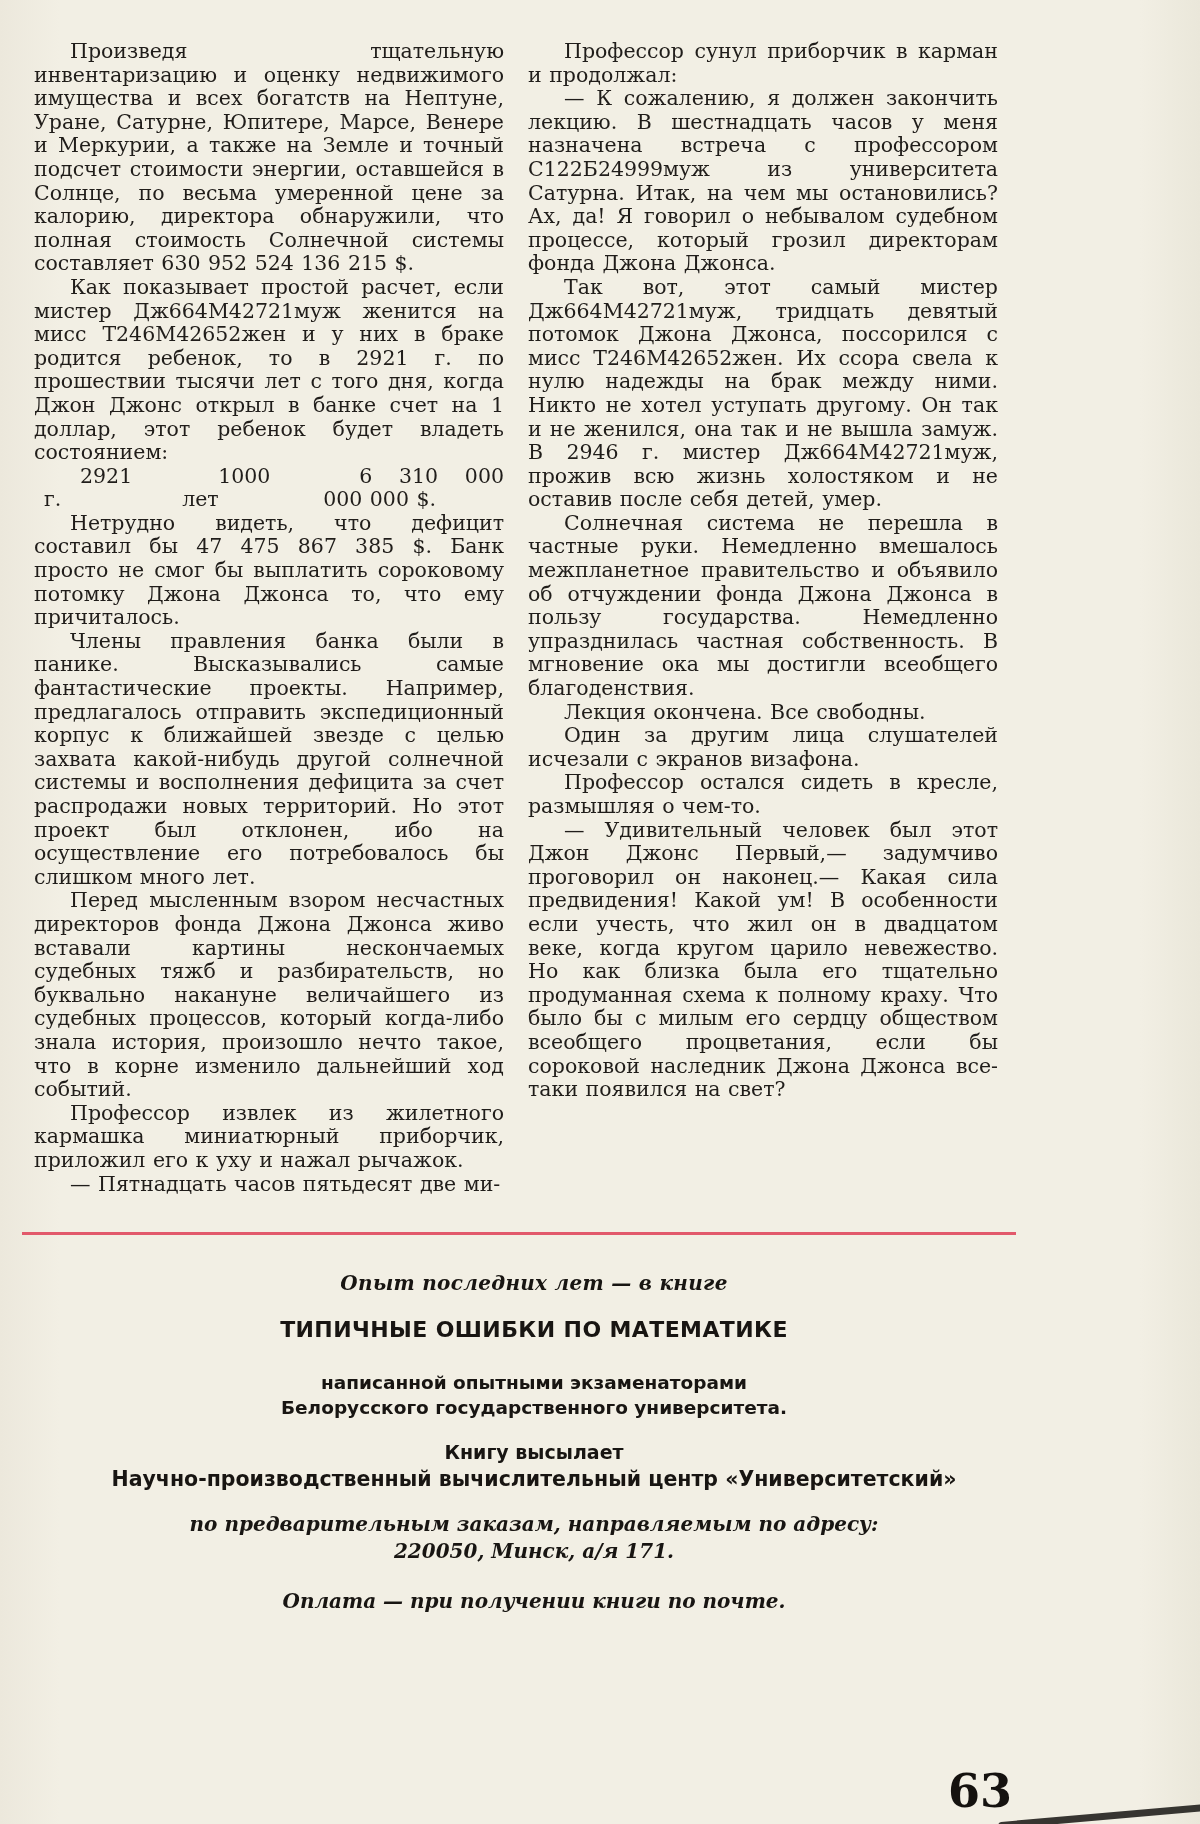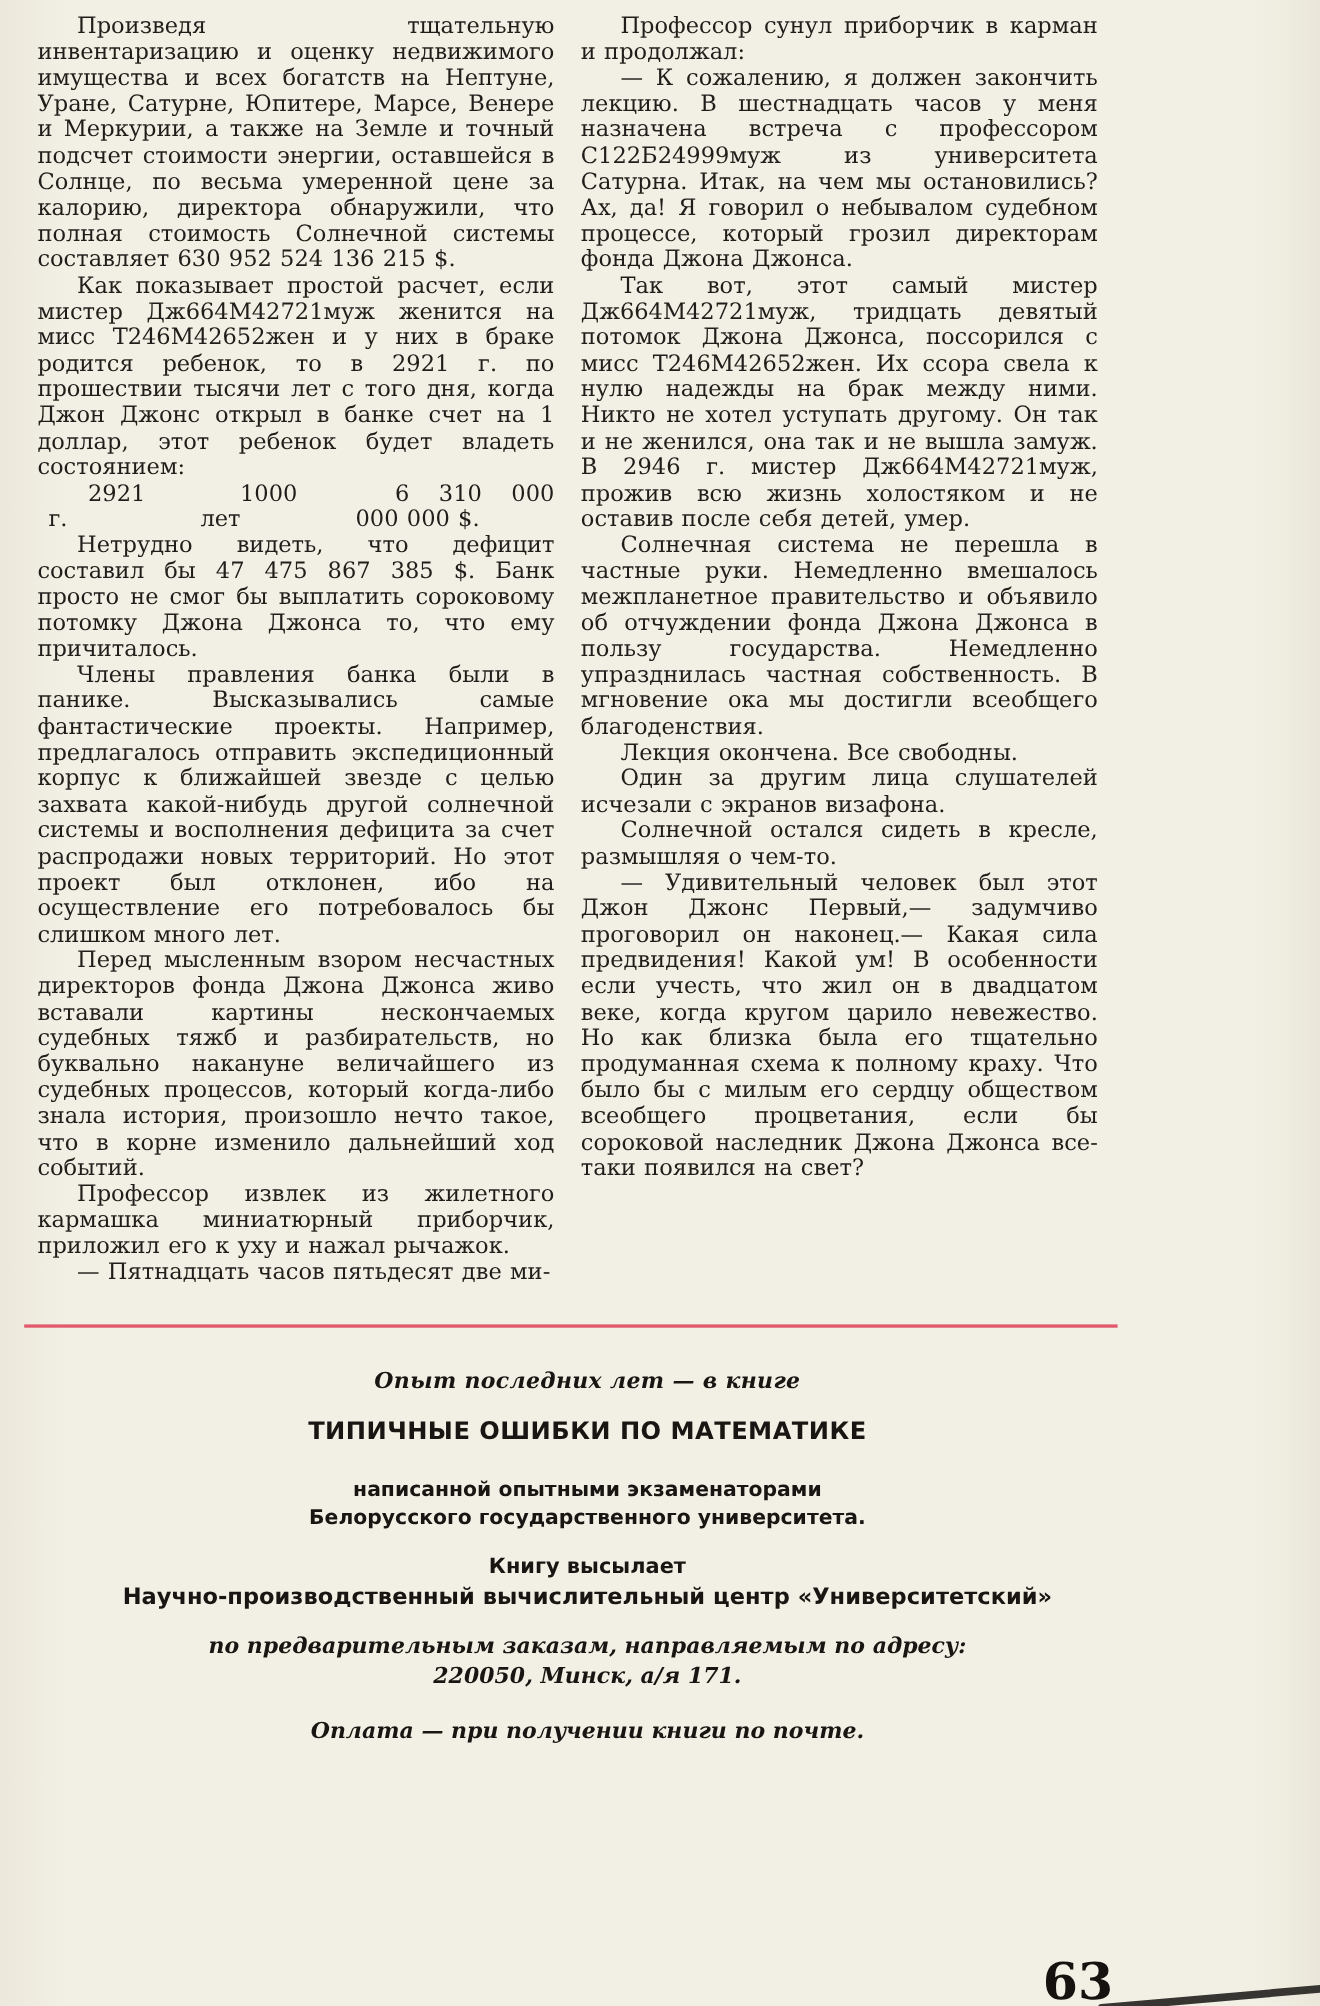--- a/index.html
+++ b/index.html
@@ -6,21 +6,21 @@
   html, body { margin: 0; padding: 0; }
   body {
     width: 1200px;
     height: 1824px;
     position: relative;
     overflow: hidden;
     background: linear-gradient(90deg, #ece8dc 0%, #f2efe4 5%, #f2efe4 95%, #eae7da 100%);
     font-family: "DejaVu Serif", serif;
     color: #201d1a;
   }
-  .page { padding: 12px 0 0 34px; position: relative; height: 100%; }
+  .page { padding: 40px 0 0 34px; position: relative; height: 100%; }
 
   
   .columns { display: flex; gap: 24px; min-height: 1088px; align-items: flex-start; }
   .col { width: 470px; }
   .col p {
     margin: 0;
     font-size: 20.5px;
     line-height: 23.6px;
     text-align: justify;
     text-indent: 36px;
@@ -99,21 +99,21 @@
     font-family: "DejaVu Serif", serif;
     font-style: italic;
     font-weight: bold;
     font-size: 20px;
   }
 
   
   .pagenum {
     position: absolute;
     right: 188px;
-    bottom: 0;
+    bottom: 10px;
     font-family: "DejaVu Serif", serif;
     font-weight: bold;
     font-size: 46px;
     line-height: 1;
     color: #15120f;
   }
   .corner-streak {
     position: absolute;
     right: -8px;
     bottom: 4px;
@@ -147,21 +147,21 @@
       <p>— Пятнадцать часов пятьдесят две ми-</p>
     </div>
 
     <div class="col">
       <p>Профессор сунул приборчик в карман и продолжал:</p>
       <p>— К сожалению, я должен закончить лекцию. В шестнадцать часов у меня назначена встреча с профессором С122Б24999муж из университета Сатурна. Итак, на чем мы остановились? Ах, да! Я говорил о небывалом судебном процессе, который грозил директорам фонда Джона Джонса.</p>
       <p>Так вот, этот самый мистер Дж664М42721муж, тридцать девятый потомок Джона Джонса, поссорился с мисс Т246М42652жен. Их ссора свела к нулю надежды на брак между ними. Никто не хотел уступать другому. Он так и не женился, она так и не вышла замуж. В 2946 г. мистер Дж664М42721муж, прожив всю жизнь холостяком и не оставив после себя детей, умер.</p>
       <p>Солнечная система не перешла в частные руки. Немедленно вмешалось межпланетное правительство и объявило об отчуждении фонда Джона Джонса в пользу государства. Немедленно упразднилась частная собственность. В мгновение ока мы достигли всеобщего благоденствия.</p>
       <p>Лекция окончена. Все свободны.</p>
       <p>Один за другим лица слушателей исчезали с экранов визафона.</p>
-      <p>Солнечной остался сидеть в кресле, размышляя о чем-то.</p>
+      <p>Профессор остался сидеть в кресле, размышляя о чем-то.</p>
       <p>— Удивительный человек был этот Джон Джонс Первый,— задумчиво проговорил он наконец.— Какая сила предвидения! Какой ум! В особенности если учесть, что жил он в двадцатом веке, когда кругом царило невежество. Но как близка была его тщательно продуманная схема к полному краху. Что было бы с милым его сердцу обществом всеобщего процветания, если бы сороковой наследник Джона Джонса все-таки появился на свет?</p>
     </div>
 
   </div>
 
   <div class="rule"></div>
 
   <div class="ad">
     <div class="ad-intro">Опыт последних лет — в книге</div>
     <div class="ad-title">

